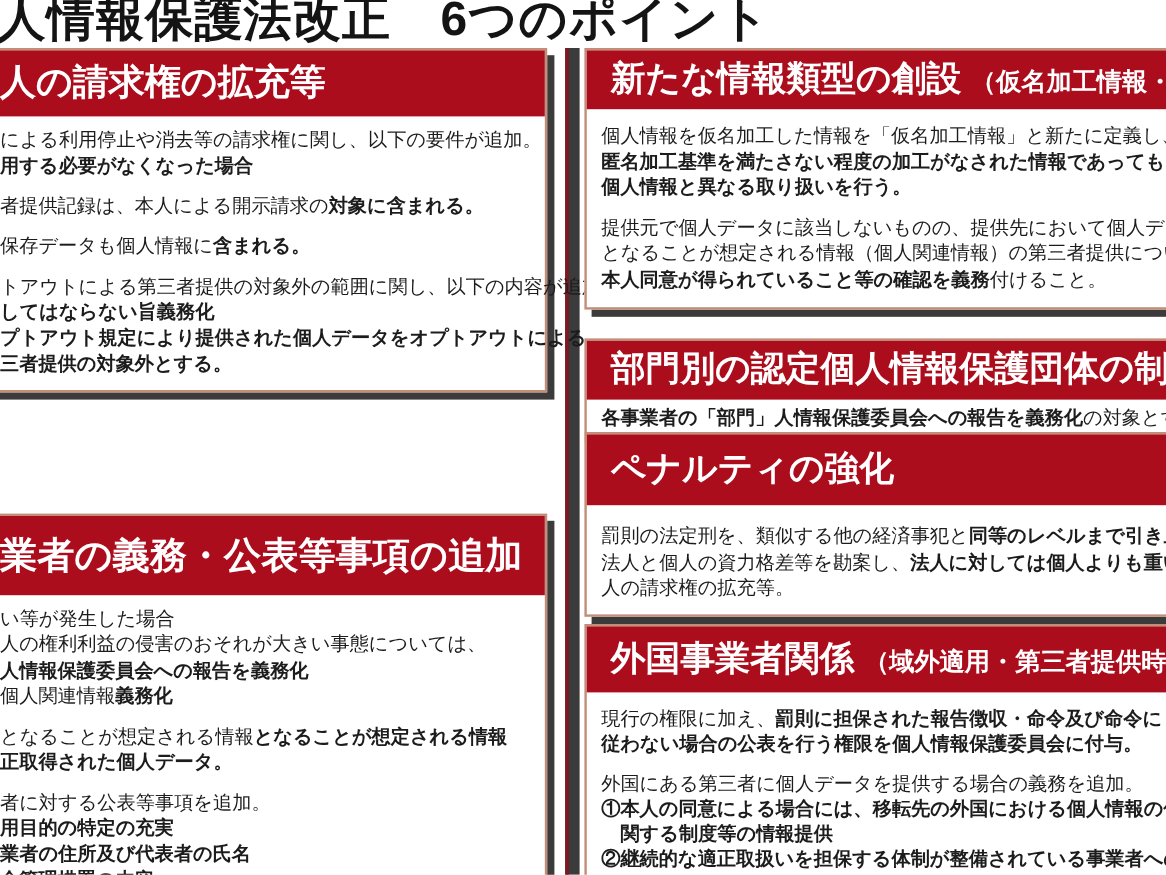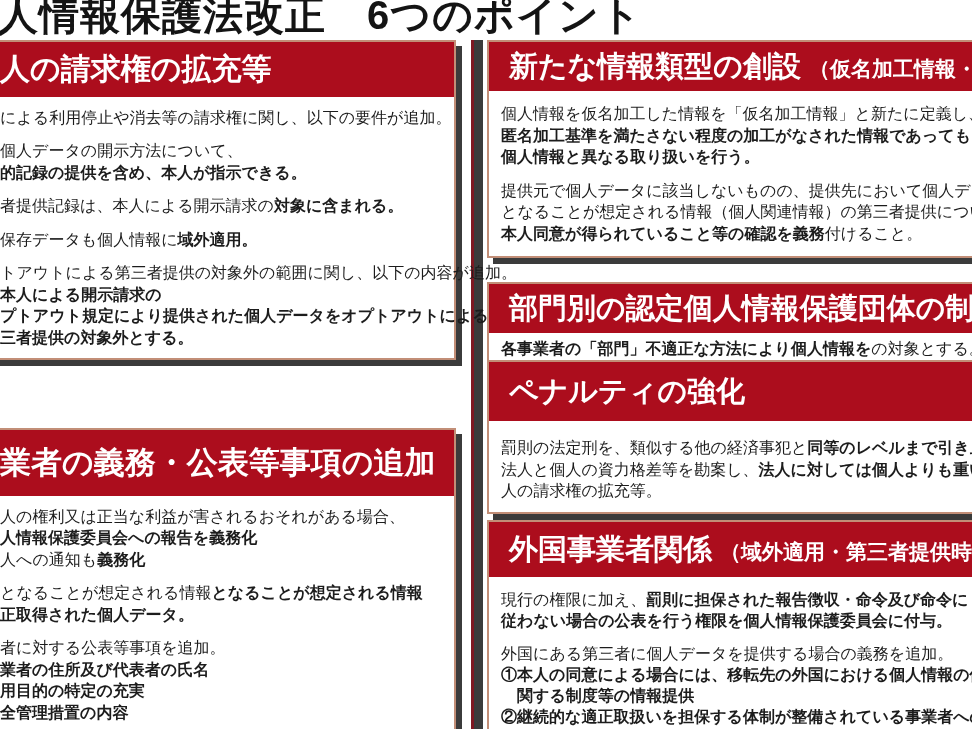--- a/index.html
+++ b/index.html
@@ -88,55 +88,53 @@
 <div class="page-title">人情報保護法改正　6つのポイント</div>
 
 <div class="divider"></div>
 
 <div class="col col-left">
     <div class="box sec-claims">
       <div class="box-header"><span class="title-text">人の請求権の拡充等</span></div>
       <div class="box-body">
         <div class="para">
           <div class="line"><span class="seg">による利用停止や消去等の請求権に関し、以下の要件が追加。</span></div>
-        </div>
-        <div class="para">
-          <div class="line"><span class="seg">個人データの開示方法について、</span></div>
-          <div class="line"><span class="seg-b">的記録の提供を含め、本人が指示できる。</span></div>
+          <div class="line"><span class="seg-b">用する必要がなくなった場合</span></div>
         </div>
         <div class="para">
           <div class="line"><span class="seg">者提供記録は、本人による開示請求の</span><span class="seg-b">対象に含まれる。</span></div>
         </div>
         <div class="para">
-          <div class="line"><span class="seg">保存データも個人情報に</span><span class="seg-b">域外適用。</span></div>
+          <div class="line"><span class="seg">保存データも個人情報に</span><span class="seg-b">含まれる。</span></div>
         </div>
         <div class="para">
           <div class="line"><span class="seg">トアウトによる第三者提供の対象外の範囲に関し、以下の内容が追加。</span></div>
-          <div class="line"><span class="seg-b">本人による開示請求の</span></div>
+          <div class="line"><span class="seg-b">してはならない旨義務化</span></div>
           <div class="line"><span class="seg-b">プトアウト規定により提供された個人データをオプトアウトによる</span></div>
           <div class="line"><span class="seg-b">三者提供の対象外とする。</span></div>
         </div>
       </div>
     </div>
     <div class="box sec-obligations">
       <div class="box-header"><span class="title-text">業者の義務・公表等事項の追加</span></div>
       <div class="box-body">
         <div class="para">
-          <div class="line"><span class="seg">人の権利又は正当な利益が害されるおそれがある場合、</span></div>
+          <div class="line"><span class="seg">い等が発生した場合</span></div>
+          <div class="line"><span class="seg">人の権利利益の侵害のおそれが大きい事態については、</span></div>
           <div class="line"><span class="seg-b">人情報保護委員会への報告を義務化</span></div>
-          <div class="line"><span class="seg">人への通知も</span><span class="seg-b">義務化</span></div>
+          <div class="line"><span class="seg">個人関連情報</span><span class="seg-b">義務化</span></div>
         </div>
         <div class="para">
           <div class="line"><span class="seg">となることが想定される情報</span><span class="seg-b">となることが想定される情報</span></div>
           <div class="line"><span class="seg-b">正取得された個人データ。</span></div>
         </div>
         <div class="para">
           <div class="line"><span class="seg">者に対する公表等事項を追加。</span></div>
+          <div class="line"><span class="seg-b">用目的の特定の充実</span></div>
           <div class="line"><span class="seg-b">業者の住所及び代表者の氏名</span></div>
-          <div class="line"><span class="seg-b">用目的の特定の充実</span></div>
           <div class="line"><span class="seg-b">全管理措置の内容</span></div>
         </div>
       </div>
     </div>
   </div>
 
 <div class="col col-right">
     <div class="box sec-new-info-types">
       <div class="box-header"><span class="title-text">新たな情報類型の創設</span><span class="note">（仮名加工情報・個人関連情報）</span></div>
       <div class="box-body">
@@ -149,21 +147,21 @@
           <div class="line"><span class="seg">提供元で個人データに該当しないものの、提供先において個人データ</span></div>
           <div class="line"><span class="seg">となることが想定される情報（個人関連情報）の第三者提供について、</span></div>
           <div class="line"><span class="seg-b">本人同意が得られていること等の確認を義務</span><span class="seg">付けること。</span></div>
         </div>
       </div>
     </div>
     <div class="box sec-accredited-orgs">
       <div class="box-header"><span class="title-text">部門別の認定個人情報保護団体の制度化</span></div>
       <div class="box-body">
         <div class="para">
-          <div class="line"><span class="seg-b">各事業者の「部門」不適正な方法により個人情報を</span><span class="seg">の対象とする。</span></div>
+          <div class="line"><span class="seg-b">各事業者の「部門」人情報保護委員会への報告を義務化</span><span class="seg">の対象とする。</span></div>
         </div>
       </div>
     </div>
     <div class="box sec-penalties">
       <div class="box-header"><span class="title-text">ペナルティの強化</span></div>
       <div class="box-body">
         <div class="para">
           <div class="line"><span class="seg">罰則の法定刑を、類似する他の経済事犯と</span><span class="seg-b">同等のレベルまで引き上げ</span></div>
           <div class="line"><span class="seg">法人と個人の資力格差等を勘案し、</span><span class="seg-b">法人に対しては個人よりも重い罰金</span></div>
           <div class="line"><span class="seg">人の請求権の拡充等。</span></div>

